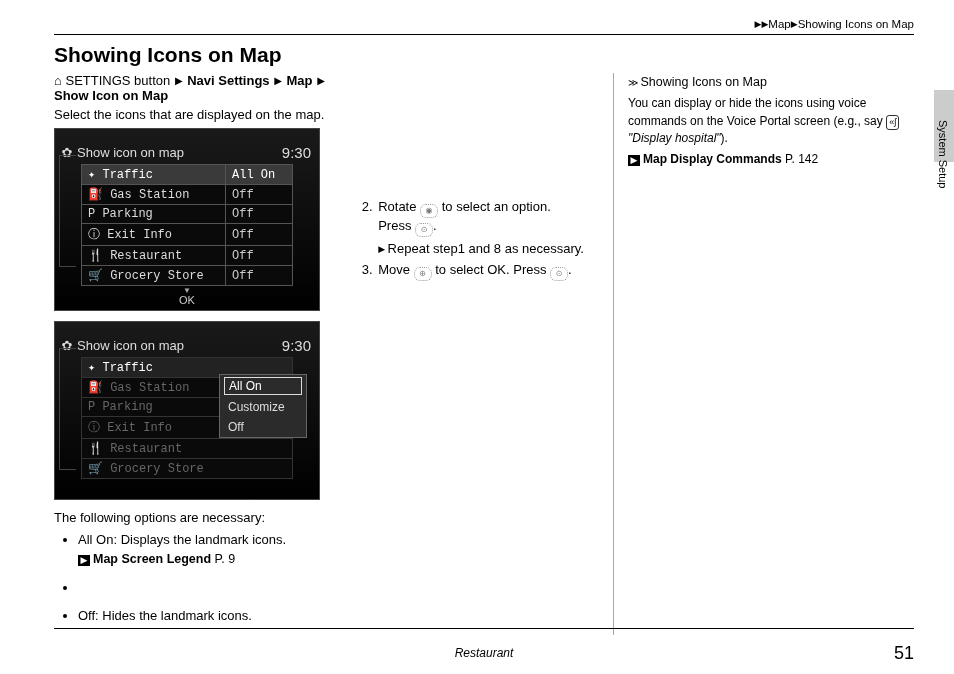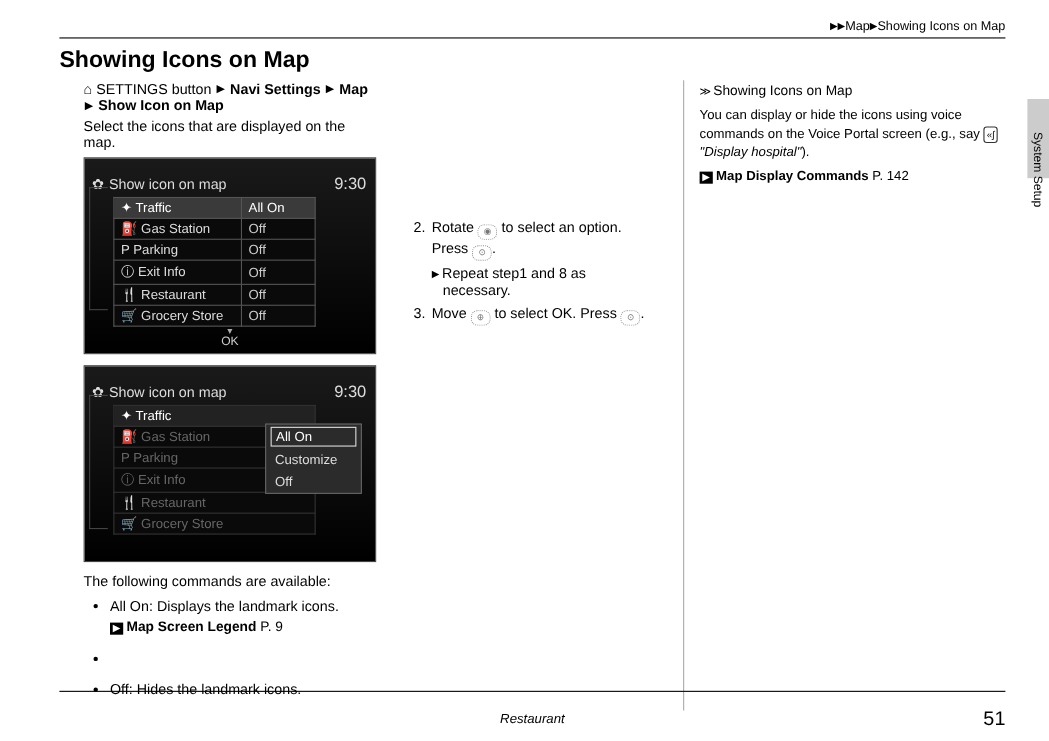--- a/index.html
+++ b/index.html
@@ -34,21 +34,20 @@
     margin: 0 0 8px 0;
   }
   h1 {
     font-size: 21px;
     font-weight: bold;
     margin: 0 0 6px 0;
   }
   .columns {
     display: flex;
     gap: 28px;
-    margin-left: 22px;
   }
   .col-left {
     width: 280px;
   }
   .col-mid {
     width: 230px;
   }
   .col-right {
     width: 290px;
     border-left: 1px solid #aaa;
@@ -84,24 +83,25 @@
     justify-content: space-between;
     align-items: center;
     padding: 15px 8px 3px 6px;
     font-size: 13px;
   }
   .screenshot .titlebar .gear {
     display:inline-block; width:12px; text-align:center; margin-right:4px;
   }
   .screenshot .clock { font-size: 15px; }
   .screenshot table {
-    width: 184px;
+    width: 212px;
     margin: 0 0 0 26px;
     border-collapse: collapse;
     background: #0a0a0a;
+    font-family: Liberation Mono, monospace;
   }
   .screenshot table td {
     border: 1px solid #555;
     padding: 2px 6px;
     font-size: 12px;
     color:#ddd;
   }
   .screenshot table td.value { width: 54px; color:#ccc; }
   .screenshot table tr.hl td { background:#3a3a3a; color:#fff; }
   .screenshot .leftgrip {
@@ -285,21 +285,21 @@
               </tr>
         </tbody>
           </table>
         <div class="popup">
           <div class="sel">All On</div>
           <div>Customize</div>
           <div>Off</div>
         </div>
       </div>
 
-      <div class="options-intro">The following commands are available:</div>
+      <div class="options-intro">The following options are necessary:</div>
       <ul class="options">
         <li><span><span>All On</span><span>: Displays the landmark icons.</span></span>
           <span class="ref"><span class="book">▶</span><b>Map Screen Legend</b> <span>P. 9</span></span>
         </li>
         <li>
         </li>
         <li><span><span>Off</span><span>: Hides the landmark icons.</span></span></li>
       </ul>
     </div>
 

